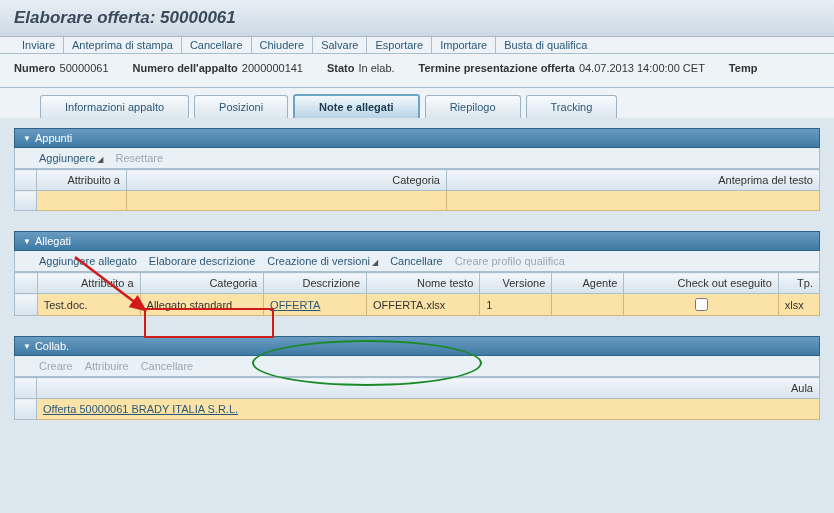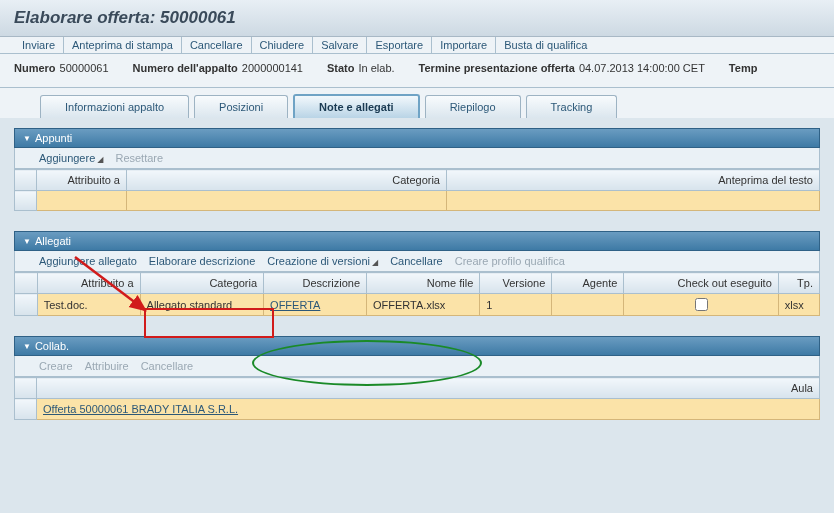--- a/index.html
+++ b/index.html
@@ -242,21 +242,21 @@
         <col style="width:70px">
           <col style="width:150px">
           <col style="width:40px">
       </colgroup>
       <tbody>
           <tr>
         <th class="rowhead"></th>
         <th>Attribuito a</th>
         <th>Categoria</th>
         <th>Descrizione</th>
-        <th>Nome file</th>
+        <th>Nome testo</th>
         <th>Versione</th>
         <th>Agente</th>
         <th>Check out eseguito</th>
         <th>Tp.</th>
       </tr>
       <tr>
         <td class="rowhead"></td>
         <td>Test.doc.</td>
         <td>Allegato standard</td>
         <td><span class="link">OFFERTA</span></td>

